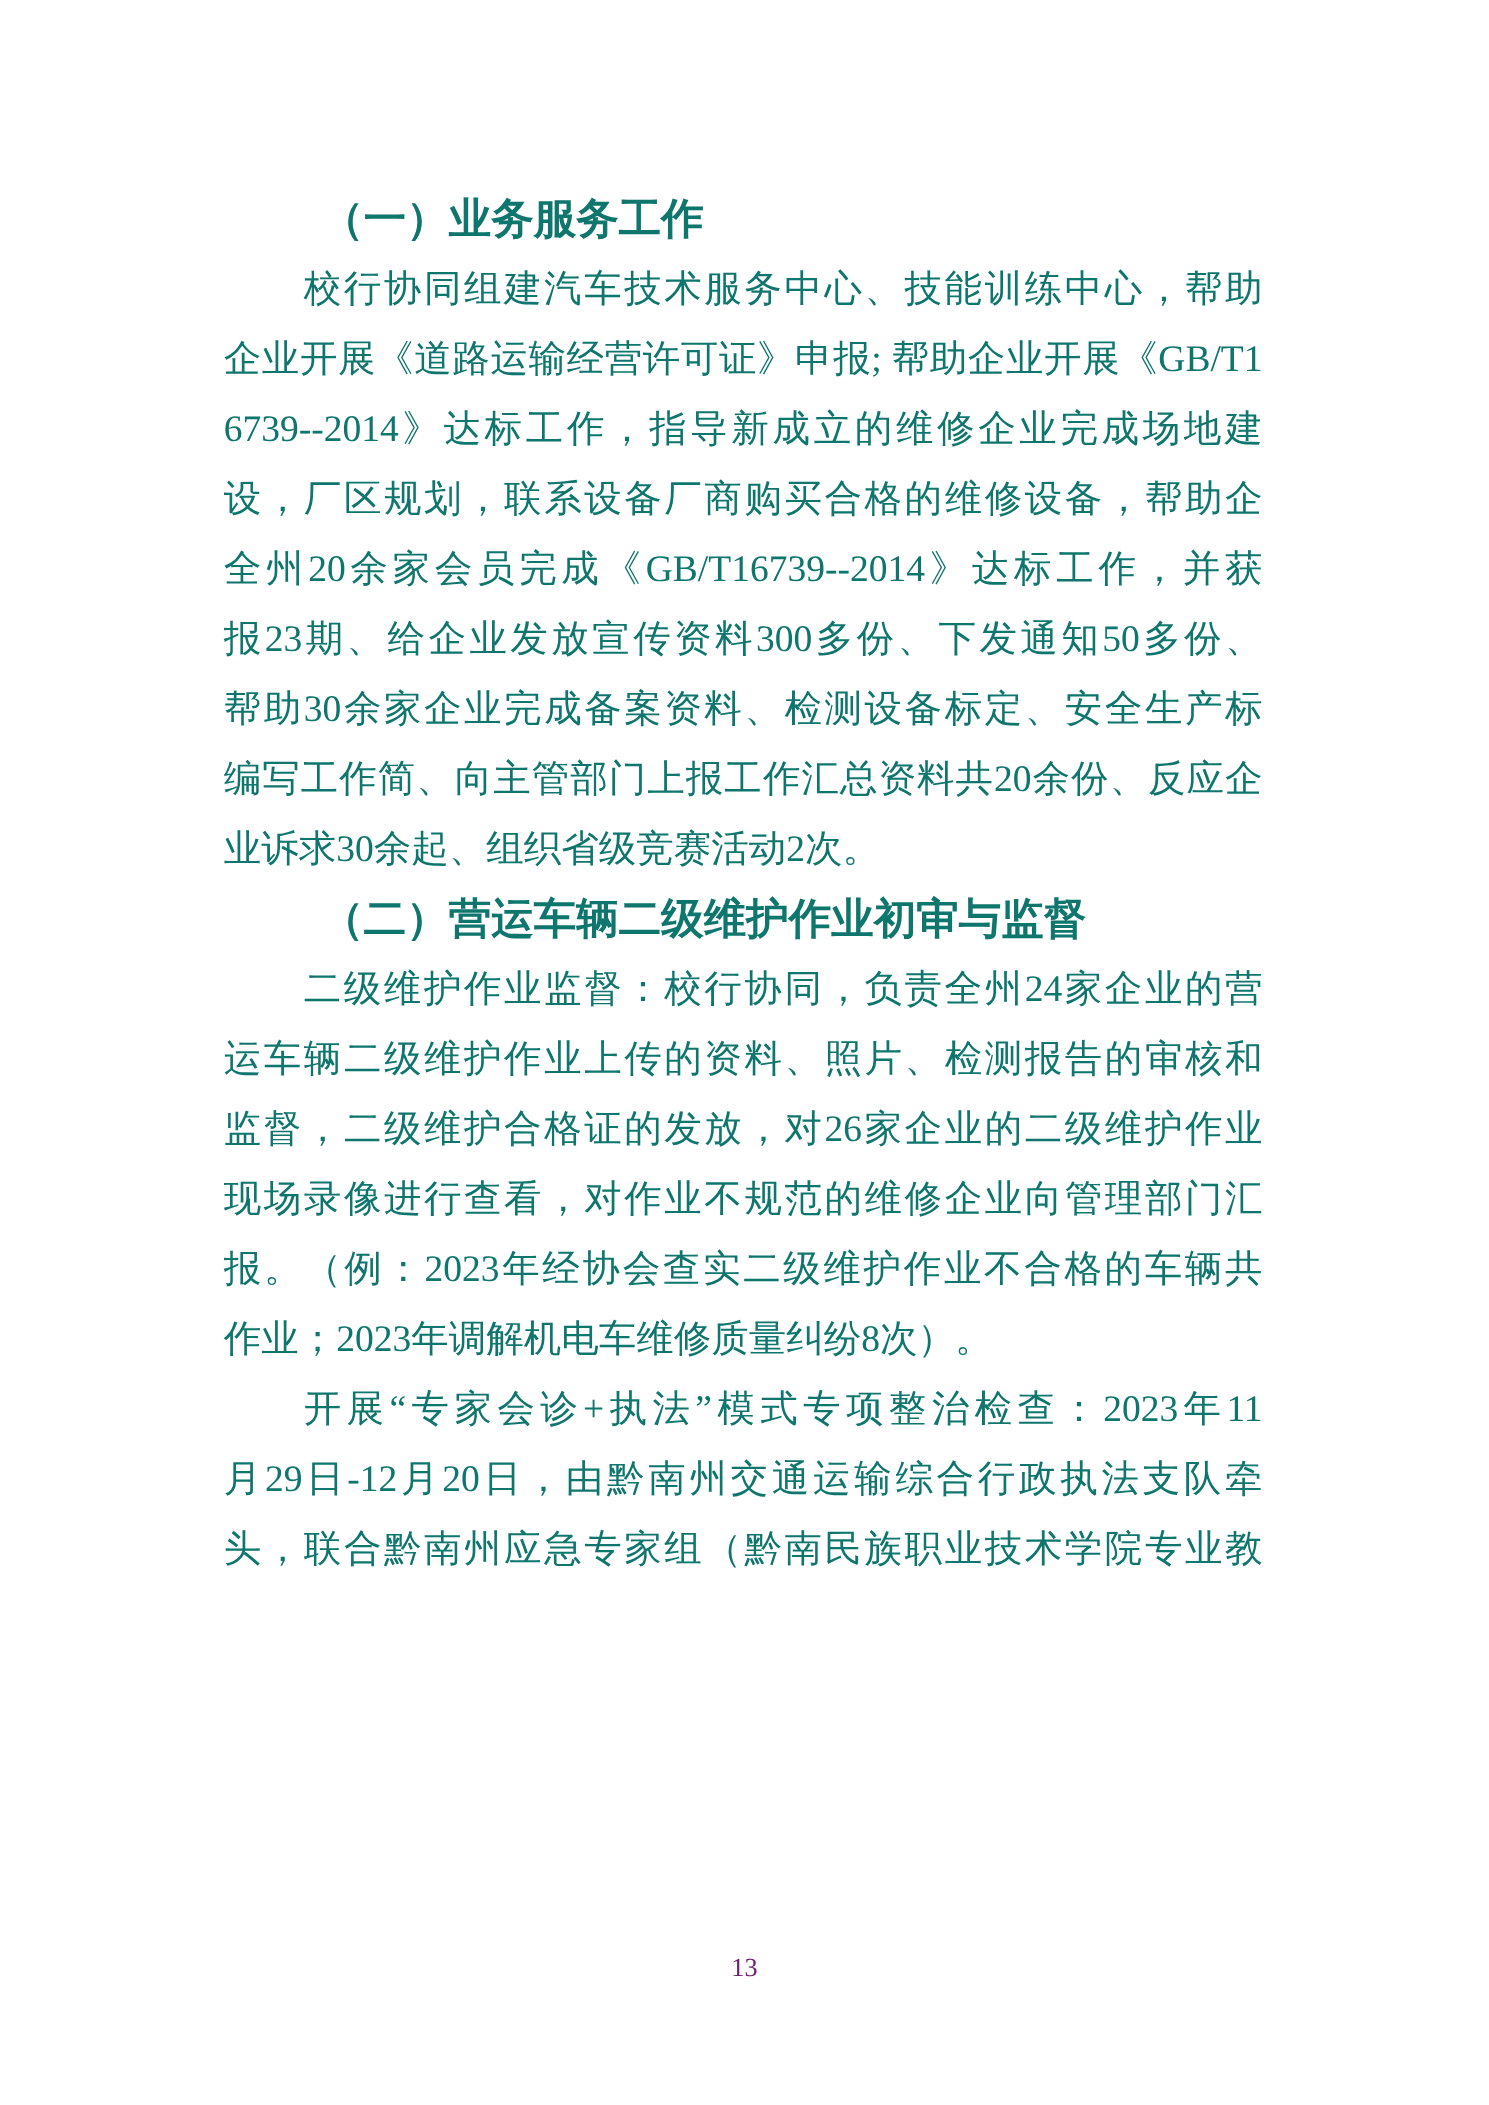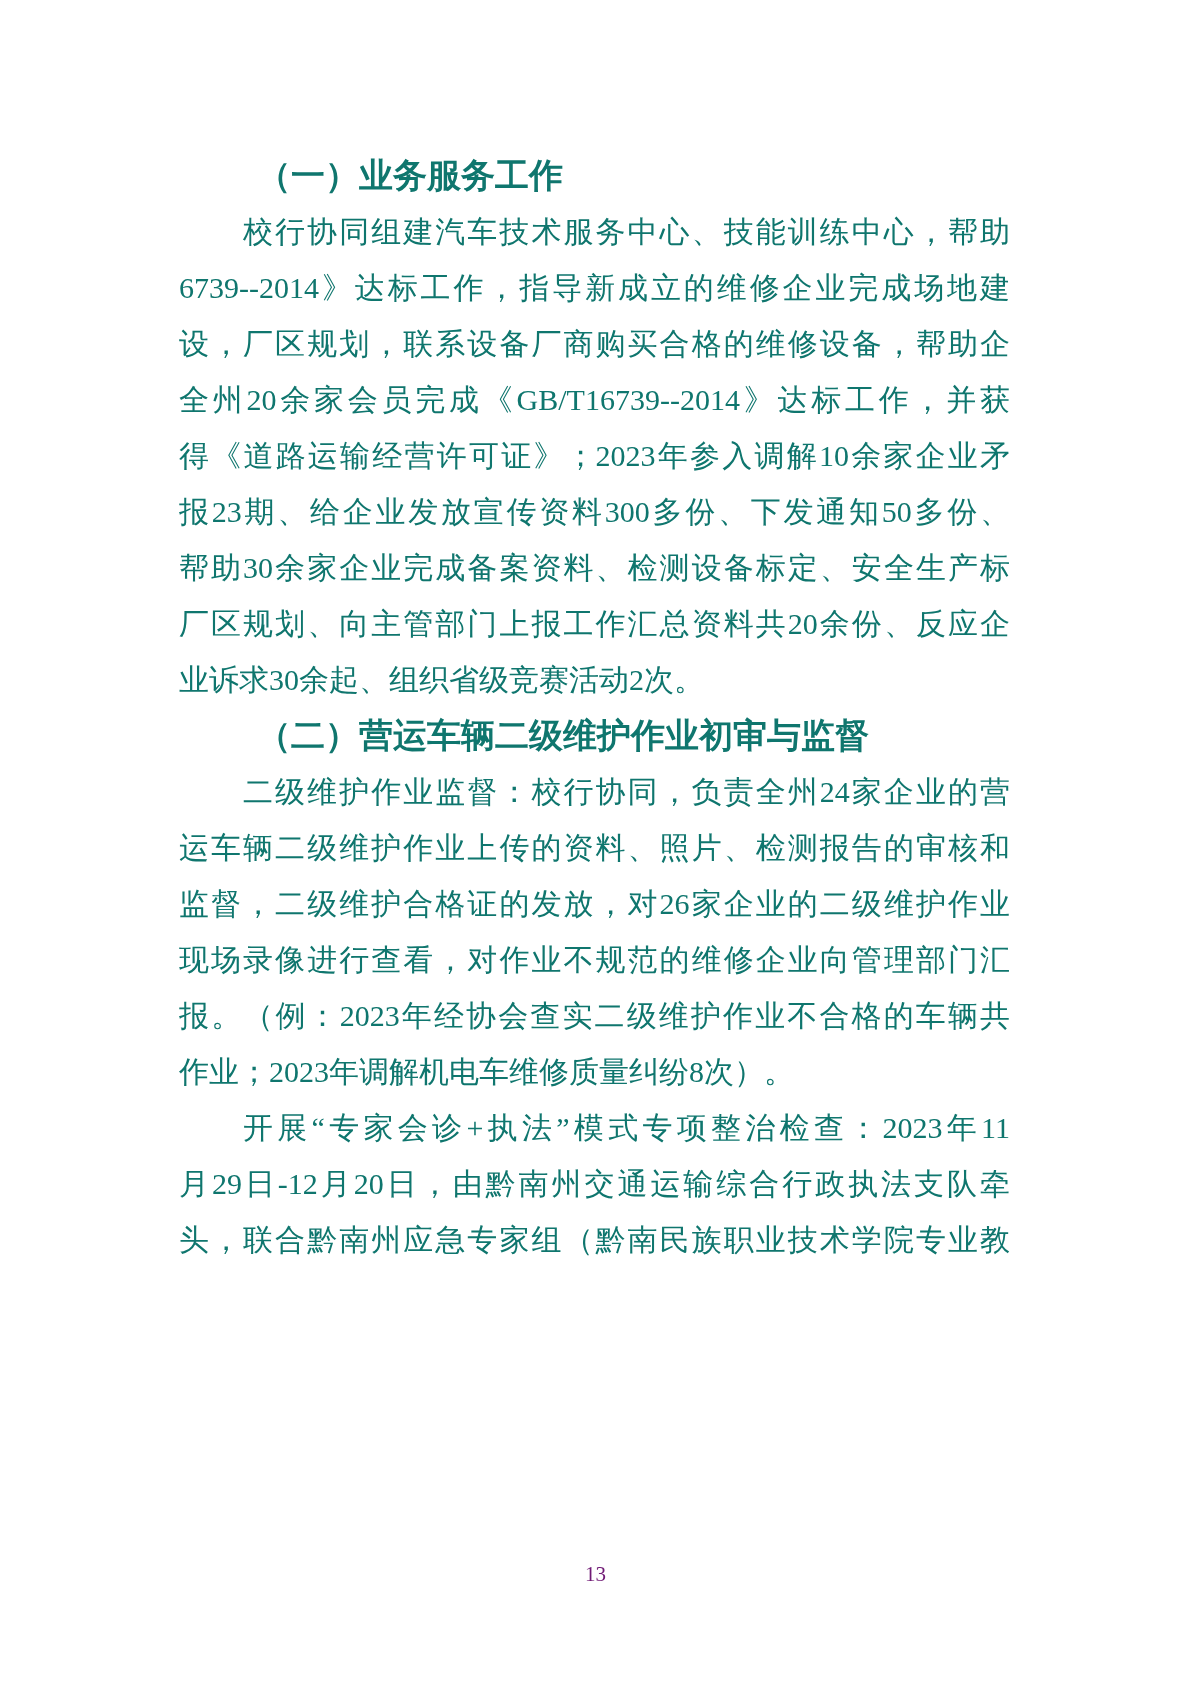--- a/index.html
+++ b/index.html
@@ -58,27 +58,27 @@
     color: #701a75;
   }
 </style>
 </head>
 <body>
 
 <div class="page">
   <div class="content" id="doc-lines">
       <div class="line heading">（一）业务服务工作</div>
       <div class="line first">校行协同组建汽车技术服务中心、技能训练中心，帮助</div>
+      <div class="line mid">企业开展《道路运输经营许可证》申报; 帮助企业开展《GB/T1</div>
       <div class="line mid">6739--2014》达标工作，指导新成立的维修企业完成场地建</div>
       <div class="line mid">设，厂区规划，联系设备厂商购买合格的维修设备，帮助企</div>
       <div class="line mid">全州20余家会员完成《GB/T16739--2014》达标工作，并获</div>
-      <div class="line mid">得《道路运输经营许可证》；2023年参入调解10余家企业矛</div>
       <div class="line mid">报23期、给企业发放宣传资料300多份、下发通知50多份、</div>
       <div class="line mid">帮助30余家企业完成备案资料、检测设备标定、安全生产标</div>
-      <div class="line mid">厂区规划、向主管部门上报工作汇总资料共20余份、反应企</div>
+      <div class="line mid">编写工作简、向主管部门上报工作汇总资料共20余份、反应企</div>
       <div class="line last">业诉求30余起、组织省级竞赛活动2次。</div>
       <div class="line heading">（二）营运车辆二级维护作业初审与监督</div>
       <div class="line first">二级维护作业监督：校行协同，负责全州24家企业的营</div>
       <div class="line mid">运车辆二级维护作业上传的资料、照片、检测报告的审核和</div>
       <div class="line mid">监督，二级维护合格证的发放，对26家企业的二级维护作业</div>
       <div class="line mid">现场录像进行查看，对作业不规范的维修企业向管理部门汇</div>
       <div class="line mid">报。（例：2023年经协会查实二级维护作业不合格的车辆共</div>
       <div class="line last">作业；2023年调解机电车维修质量纠纷8次）。</div>
       <div class="line first">开展“专家会诊+执法”模式专项整治检查：2023年11</div>
       <div class="line mid">月29日-12月20日，由黔南州交通运输综合行政执法支队牵</div>

